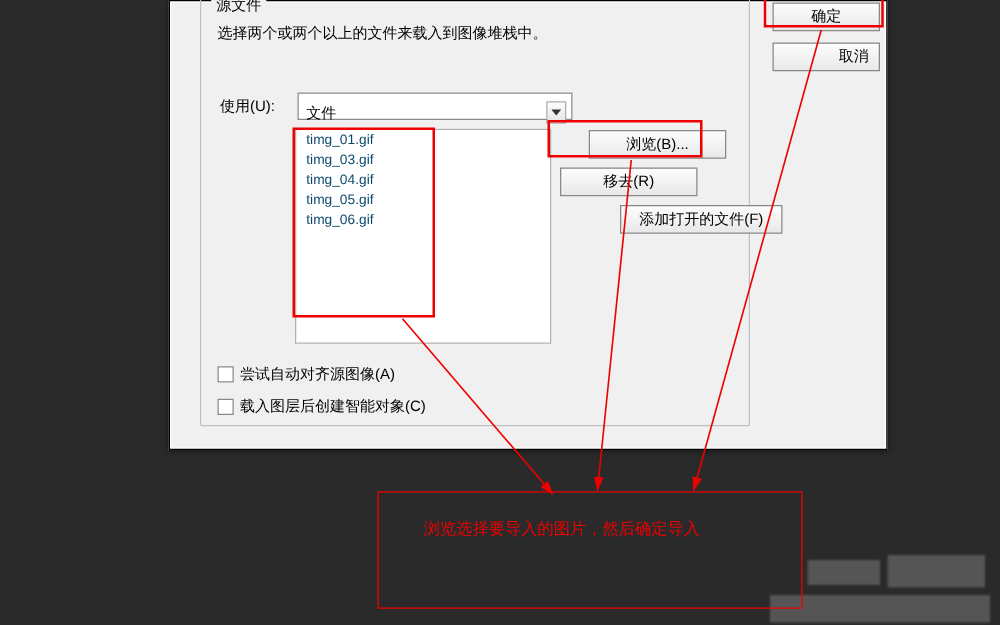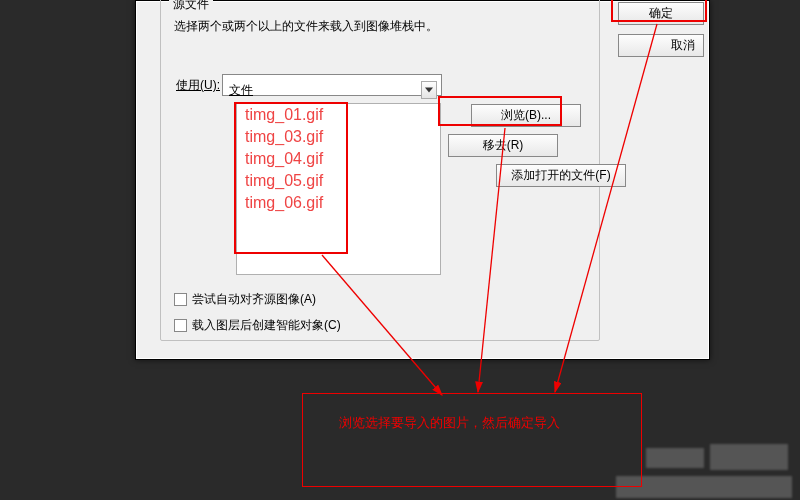--- a/index.html
+++ b/index.html
@@ -34,42 +34,42 @@
     z-index: 2;
   }
   .desc {
     position: absolute;
     left: 38px; top: 17px;
     font-size: 12px; color: #000;
   }
   .use-row {
     position: absolute;
     left: 40px; top: 73px;
-    display: flex; align-items: center; gap: 2px; text-decoration: underline;
+    display: flex; align-items: center; gap: 18px;
   }
   .use-label { font-size: 12px; }
   .combo {
     width: 220px; height: 22px;
     border: 1px solid #888; background: #fff;
     display: flex; align-items: center; justify-content: space-between;
     padding: 10px 4px 0 6px;
   }
   .combo-arrow {
     width: 16px; height: 18px;
     border: 1px solid #aaa;
     display: flex; align-items: center; justify-content: center;
     background: linear-gradient(#fdfdfd,#e4e4e4);
   }
   .combo-arrow svg { width: 8px; height: 6px; }
   .filebox {
     position: absolute;
     left: 100px; top: 102px; width: 205px; height: 172px;
     background: #fff; border: 1px solid #b0b0b0;
   }
-  .file-item { padding: 2px 8px; font-size: 16px; color: #ef4444; }
+  .file-item { padding: 2px 8px; font-size: 11px; color: #0c4a6e; }
   .btn {
     position: absolute;
     height: 23px;
     border: 1px solid #888;
     background: linear-gradient(#fdfdfd,#e8e8e8);
     font-size: 12px;
     display: flex; align-items: center; justify-content: center;
     cursor: default;
   }
   .btn-browse { left: 312px; top: 103px; width: 110px; margin-left: 23px; }

